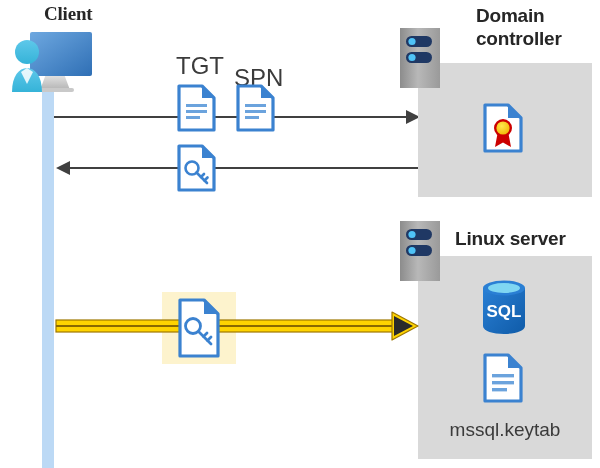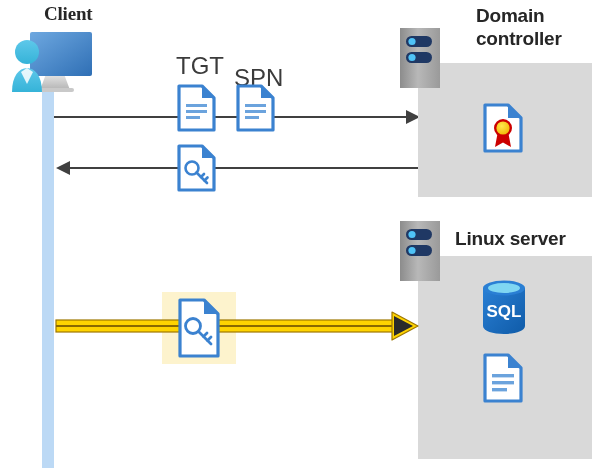--- a/index.html
+++ b/index.html
@@ -155,20 +155,21 @@
   </svg>
 
   <svg class="abs" style="left:483px;top:353px;width:40px;height:50px;" viewBox="0 0 40 50">
     <path d="M2 2 H25 L38 15 V48 H2 Z" fill="#ffffff" stroke="#3b82d0" stroke-width="3.2" stroke-linejoin="round"></path>
     <path d="M25 2 L38 15 H25 Z" fill="#3b82d0"></path>
     <rect x="9" y="21" width="22" height="3.4" fill="#6ba3dd"></rect>
     <rect x="9" y="28" width="22" height="3.4" fill="#6ba3dd"></rect>
     <rect x="9" y="35" width="15" height="3.4" fill="#6ba3dd"></rect>
   </svg>
 
+  <div class="abs label-file" style="left:418px;top:418px;width:174px;text-align:center;">mssql.keytab</div>
 
   <div class="abs highlight" style="left:162px;top:292px;width:74px;height:72px;"></div>
 
   <svg class="abs" style="left:56px;top:310px;width:362px;height:32px;" viewBox="0 0 362 32">
 
     <rect x="0" y="10" width="342" height="12" fill="#ffd400" stroke="#9e7700" stroke-width="1.2"></rect>
     <rect x="0" y="15" width="342" height="2" fill="#8a6a00"></rect>
     <path d="M336 2 L362 16 L336 30 Z" fill="#ffd400" stroke="#9e7700" stroke-width="1.2" stroke-linejoin="round"></path>
     <path d="M338 6 L357 16 L338 26 Z" fill="#2b2b2b"></path>
   </svg>

